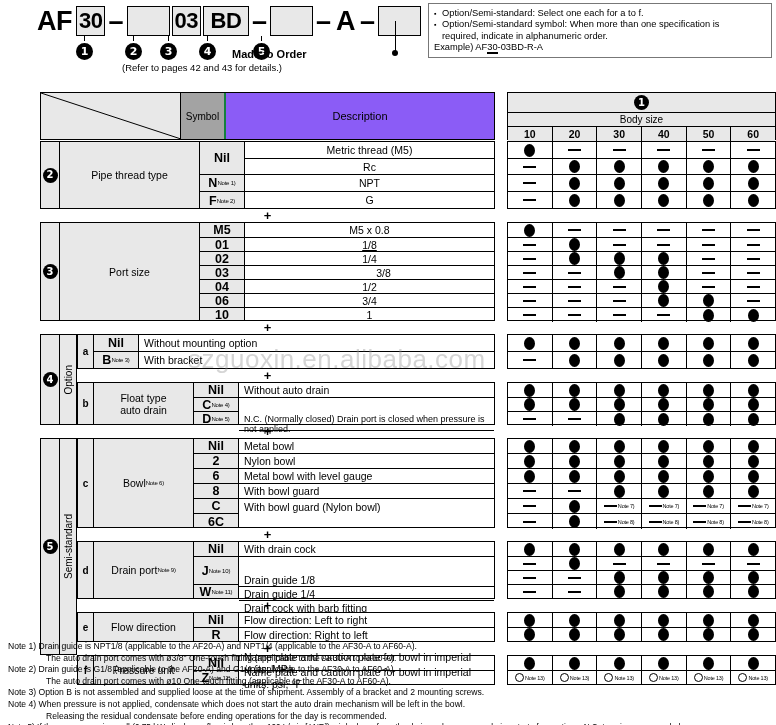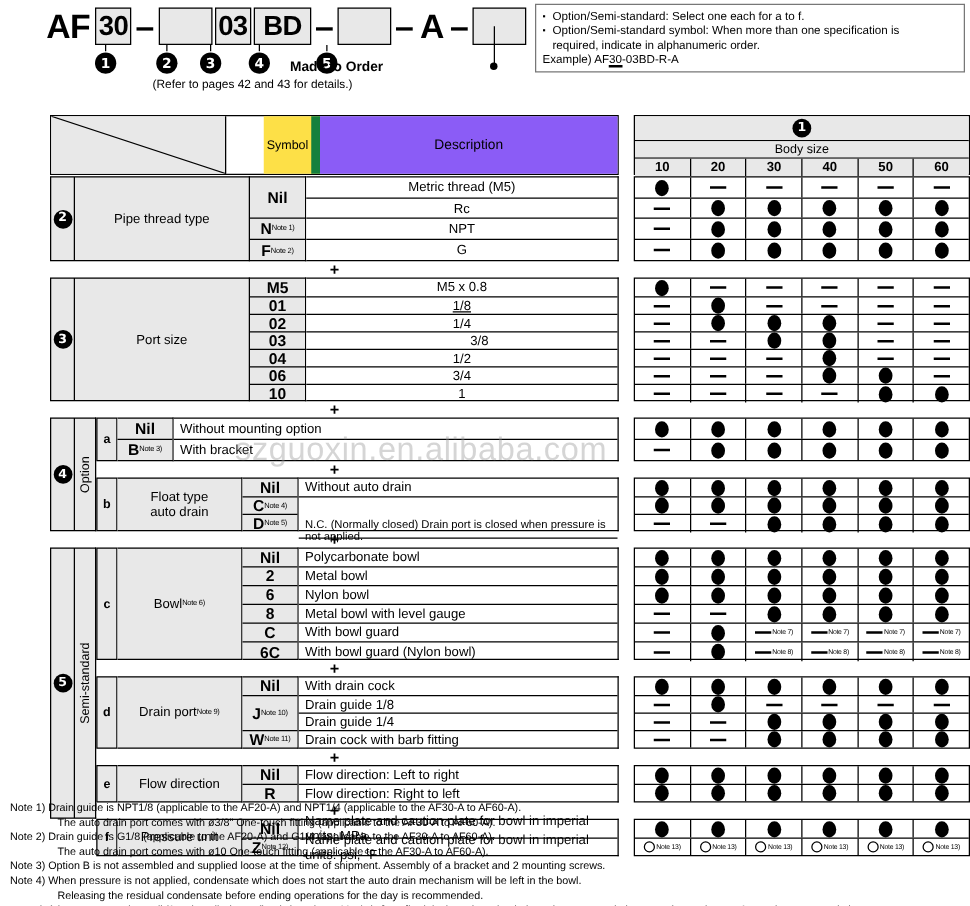--- a/index.html
+++ b/index.html
@@ -61,22 +61,22 @@
   #table-wrap { position:absolute; left:40px; top:92px; width:736px; }
   .trow { display:flex; align-items:stretch; }
   .left-block { width:455px; display:flex; }
   .gap { width:12px; }
   .right-block { width:269px; }
 
   
   .hdr-outer { border:1px solid #000; }
   .diag-cell { width:140px; position:relative; background:#e8e8e8; border-right:1px solid #000; }
   .diag-cell svg { position:absolute; left:0; top:0; }
-  .sym-hdr { width:45px; background:#fde047; border-right:7px solid #15803d;
-             display:flex; align-items:center; justify-content:center; font-size:10px;margin-left:30px; }
+  .sym-hdr { width:45px; background:#a3a3a3; border-right:2px solid #15803d;
+             display:flex; align-items:center; justify-content:center; font-size:10px; }
   .desc-hdr { flex:1; background:#8b5cf6; display:flex; align-items:center; justify-content:center; font-size:11px; }
 
   .bs-top { height:20px; border-bottom:1px solid #000; display:flex; align-items:center; justify-content:center; background:#e8e8e8; }
   .bs-mid { height:14px; border-bottom:1px solid #000; display:flex; align-items:center; justify-content:center; background:#e8e8e8; font-size:10px; }
   .bs-bot { height:14px; display:flex; background:#e8e8e8; }
   .bs-bot div { flex:1; border-right:1px solid #000; display:flex; align-items:center; justify-content:center; font-size:10.5px; font-weight:bold; }
   .bs-bot div:last-child { border-right:none; }
   .num-col { width:20px; border:1px solid #000; background:#e8e8e8;
              display:flex; align-items:center; justify-content:center; }
   .cat-col { width:17px; border:1px solid #000; border-left:none; background:#e8e8e8;
@@ -891,21 +891,20 @@
             </div>
           <div class="sym-col" id="sym-bowl">
               <div class="sym-cell" style="height: 15px;">Nil</div>
               <div class="sym-cell" style="height: 15px;">2</div>
               <div class="sym-cell" style="height: 15px;">6</div>
               <div class="sym-cell" style="height: 15px;">8</div>
               <div class="sym-cell" style="height: 15px;">C</div>
               <div class="sym-cell" style="height: 15px;">6C</div>
             </div>
           <div class="desc-col" id="desc-bowl">
-              <div class="desc-cell" style="height: 15px;">Polycarbonate bowl</div>
               <div class="desc-cell" style="height: 15px;">Metal bowl</div>
               <div class="desc-cell" style="height: 15px;">Nylon bowl</div>
               <div class="desc-cell" style="height: 15px;">Metal bowl with level gauge</div>
               <div class="desc-cell" style="height: 15px;">With bowl guard</div>
               <div class="desc-cell" style="height: 15px;">With bowl guard (Nylon bowl)</div>
             </div>
         </div>
 
         <div style="height:13px;display:flex;align-items:center;justify-content:center;font-size:13px;font-weight:bold;margin-left:-37px;">+</div>
 
@@ -921,21 +920,21 @@
                 <span>J</span>
                 <sup class="nt">Note 10)</sup>
               </div>
             <div class="sym-cell" style="height:13px;">
                 <span>W</span>
                 <sup class="nt">Note 11)</sup>
               </div>
           </div>
           <div class="desc-col">
             <div class="desc-cell" style="height:15px;">With drain cock</div>
-            <div class="desc-cell" style="height:14px;">Drain guide 1/8</div>
+            <div class="desc-cell" style="height:14px;margin-top:16px;">Drain guide 1/8</div>
             <div class="desc-cell" style="height:14px;">Drain guide 1/4</div>
             <div class="desc-cell" style="height:13px;">Drain cock with barb fitting</div>
           </div>
         </div>
 
         <div style="height:13px;display:flex;align-items:center;justify-content:center;font-size:13px;font-weight:bold;margin-left:-37px;">+</div>
 
         <div style="display:flex;height:30px;">
           <div class="ab-col" style="border-left:1px solid #000;">e</div>
           <div class="name-col" style="width:100px;">Flow direction</div>

